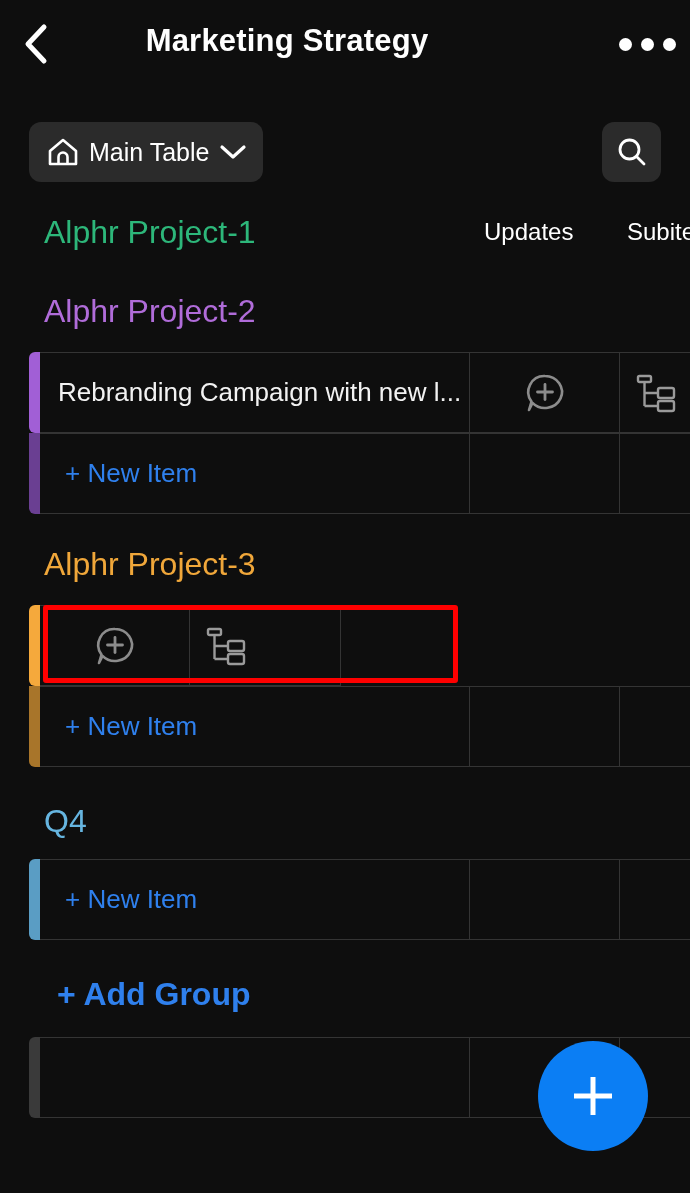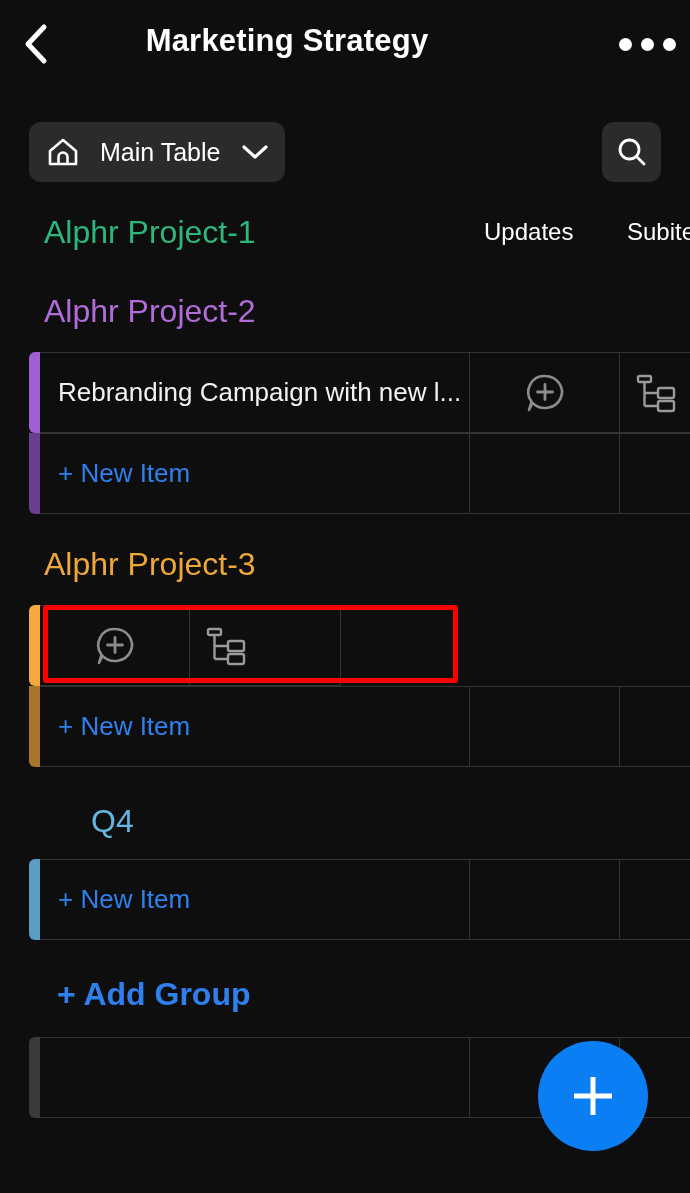--- a/index.html
+++ b/index.html
@@ -26,21 +26,21 @@
     display:flex; align-items:center; justify-content:center; gap:9px;
   }
   .dot { width:13px; height:13px; border-radius:50%; background:#ffffff; }
 
   
   .toolbar { position:absolute; top:122px; left:0; width:690px; height:62px; }
   .pill {
     position:absolute; height:60px; background:#2b2b2b; border-radius:12px;
     display:flex; align-items:center; color:#ffffff; font-size:25px;
   }
-  .pill-main { left:29px; padding:0 16px 0 18px; gap:21px; }
+  .pill-main { left:29px; padding:0 16px 0 18px; gap:10px; }
   .pill-filter { left:308px; padding:0 20px 0 18px; gap:14px; }
   .search-btn {
     position:absolute; left:602px; top:0; width:59px; height:60px;
     background:#2b2b2b; border-radius:12px;
     display:flex; align-items:center; justify-content:center;
   }
 
   
   .board { position:absolute; top:200px; left:0; width:690px; height:993px; }
 
@@ -68,21 +68,21 @@
   .cell {
     height:100%; border-right:1px solid #343434;
     display:flex; align-items:center; position:relative;
   }
   .cell:last-child { border-right:none; }
   .cell-name { width:430px; padding-left:18px; }
   .cell-updates { width:150px; justify-content:center; }
   .cell-subitems { width:150px; justify-content:center; }
 
   .item-text { color:#f2f2f2; font-size:26px; white-space:nowrap; overflow:hidden; }
-  .new-item-text { color:#2f80ed; font-size:26px; white-space:nowrap; }
+  .new-item-text { color:#2f80ed; font-size:26px; white-space:nowrap;margin-left:7px; }
 
   .highlight-box {
     position:absolute; left:43px; top:605px; width:415px; height:78px;
     border:5px solid #ff0000; border-radius:3px; pointer-events:none; z-index:6;
   }
 
   .add-group {
     position:absolute; left:57px; color:#2f80ed; font-size:32px; font-weight:bold;
     white-space:nowrap;
   }
@@ -227,21 +227,21 @@
       <div class="color-bar" style="background:#a8752a;border-top-left-radius:0;border-bottom-left-radius:6px;"></div>
       <div class="grid-row">
         <div class="cell cell-name">
           <span class="new-item-text">+ New Item</span>
         </div>
         <div class="cell cell-updates"></div>
         <div class="cell cell-subitems"></div>
       </div>
     </div>
 
-    <div class="group-title" style="top:603px;color:#66b5e0;margin-left:47px;">Q4</div>
+    <div class="group-title" style="top:603px;color:#66b5e0;">Q4</div>
 
     <div class="row-block" style="top:659px;width:632px;height:81px;">
       <div class="color-bar" style="background:#5a9dc4;border-radius:6px 0 0 6px;"></div>
       <div class="grid-row">
         <div class="cell cell-name">
           <span class="new-item-text">+ New Item</span>
         </div>
         <div class="cell cell-updates"></div>
         <div class="cell cell-subitems"></div>
       </div>

